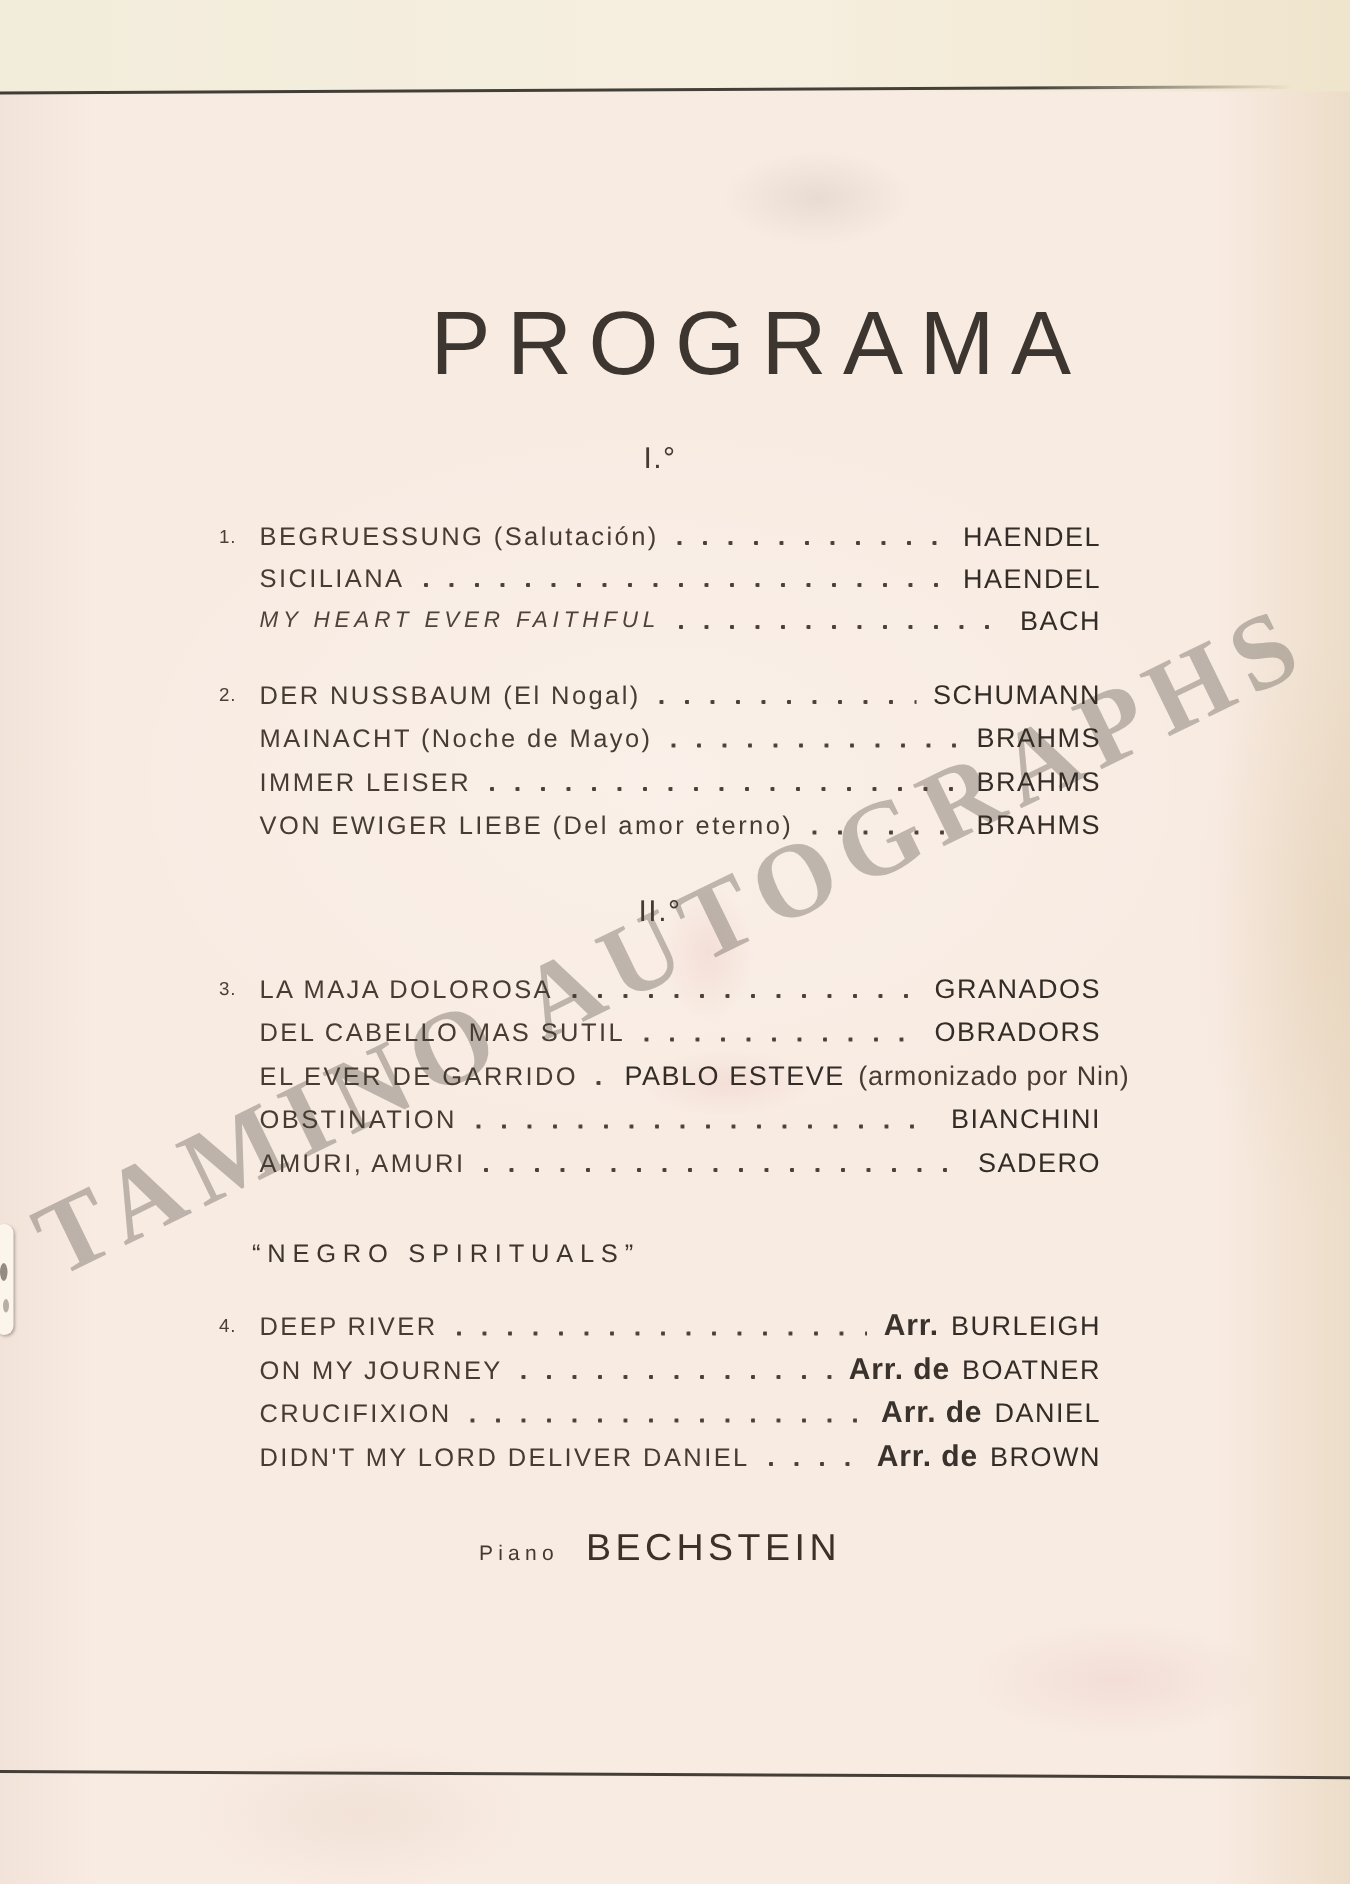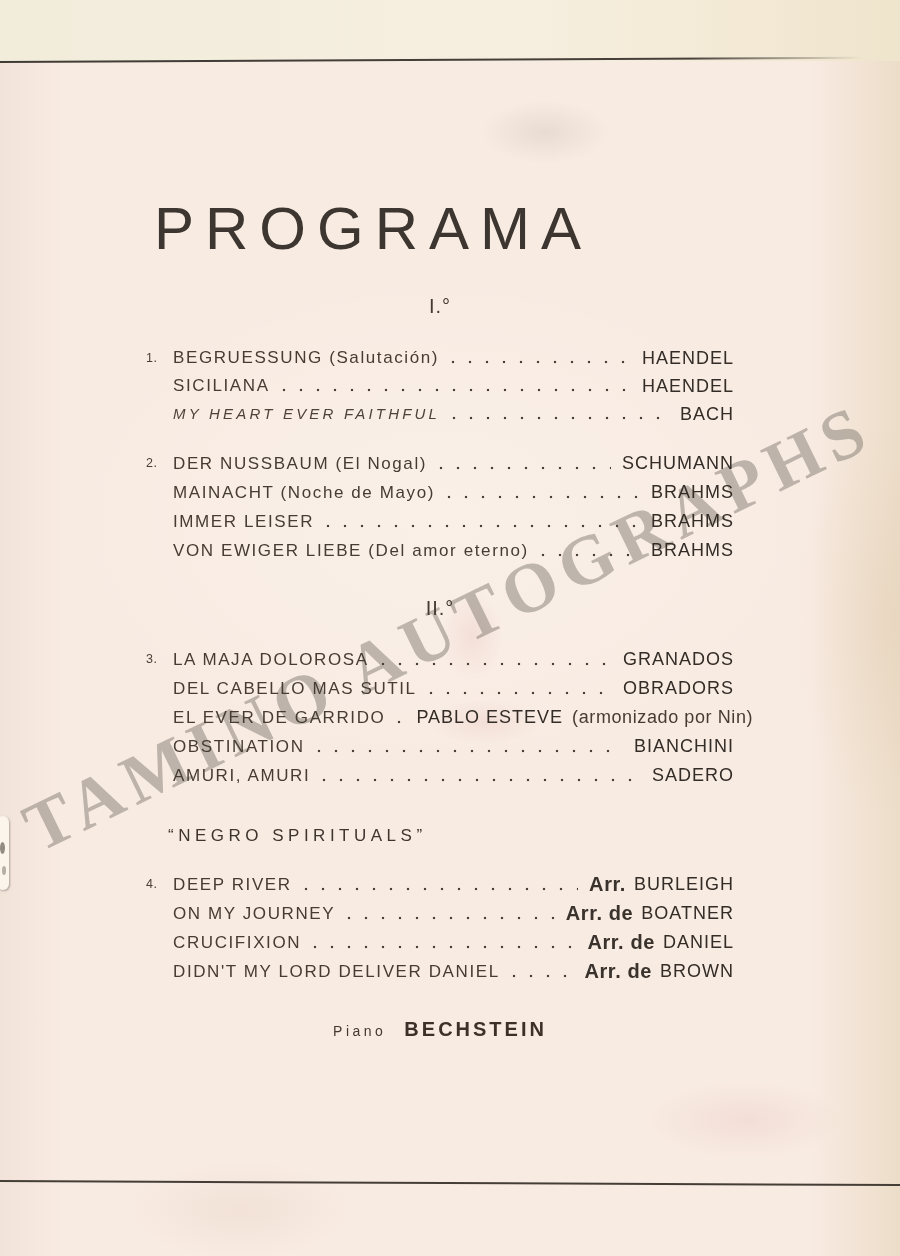--- a/index.html
+++ b/index.html
@@ -36,22 +36,22 @@
   .watermark{
     position:absolute;left:448px;top:628px;
     transform:translate(-50%,-50%) rotate(-26deg);
     font-family:"Liberation Serif","DejaVu Serif",serif;
     font-weight:700;font-size:70px;letter-spacing:8px;
     color:rgba(118,110,102,0.45);
     white-space:nowrap;pointer-events:none;
   }
 
   .page-title{
-    position:absolute;left:154px;top:197px;width:588px;
-    text-align:left;font-size:60px;line-height:64px;font-weight:300;
+    position:absolute;left:137px;top:197px;width:588px;
+    text-align:right;font-size:60px;line-height:64px;font-weight:300;
     letter-spacing:11px;color:#3d352f;white-space:nowrap;
   }
   .part-label{
     position:absolute;left:146px;width:588px;text-align:center;
     font-size:20px;line-height:24px;color:#453b33;letter-spacing:1px;
   }
   .part-1{top:294px;}
   .part-2{top:596px;text-align:center;}
 
   .group{position:absolute;left:146px;width:588px;}
@@ -80,21 +80,21 @@
   .spirituals{
     position:absolute;left:168px;top:824px;
     font-size:17px;line-height:24px;letter-spacing:4.5px;
     color:#3e352e;white-space:nowrap;
   }
   .footer{
     position:absolute;left:146px;top:1018px;width:588px;
     text-align:center;white-space:nowrap;color:#45392f;
   }
   .footer .piano{font-size:14px;letter-spacing:3.5px;}
-  .footer .brand{font-size:20px;font-weight:700;letter-spacing:3px;margin-left:18px;color:#3c3028;}
+  .footer .brand{font-size:25px;font-weight:400;letter-spacing:3px;margin-left:18px;color:#3c3028;}
 </style>
 </head>
 <body>
 
 <div class="page">
 
   <div class="top-strip"></div>
   <div class="rule rule-top"></div>
   <div class="rule rule-bottom"></div>
   <div class="notch"></div>

